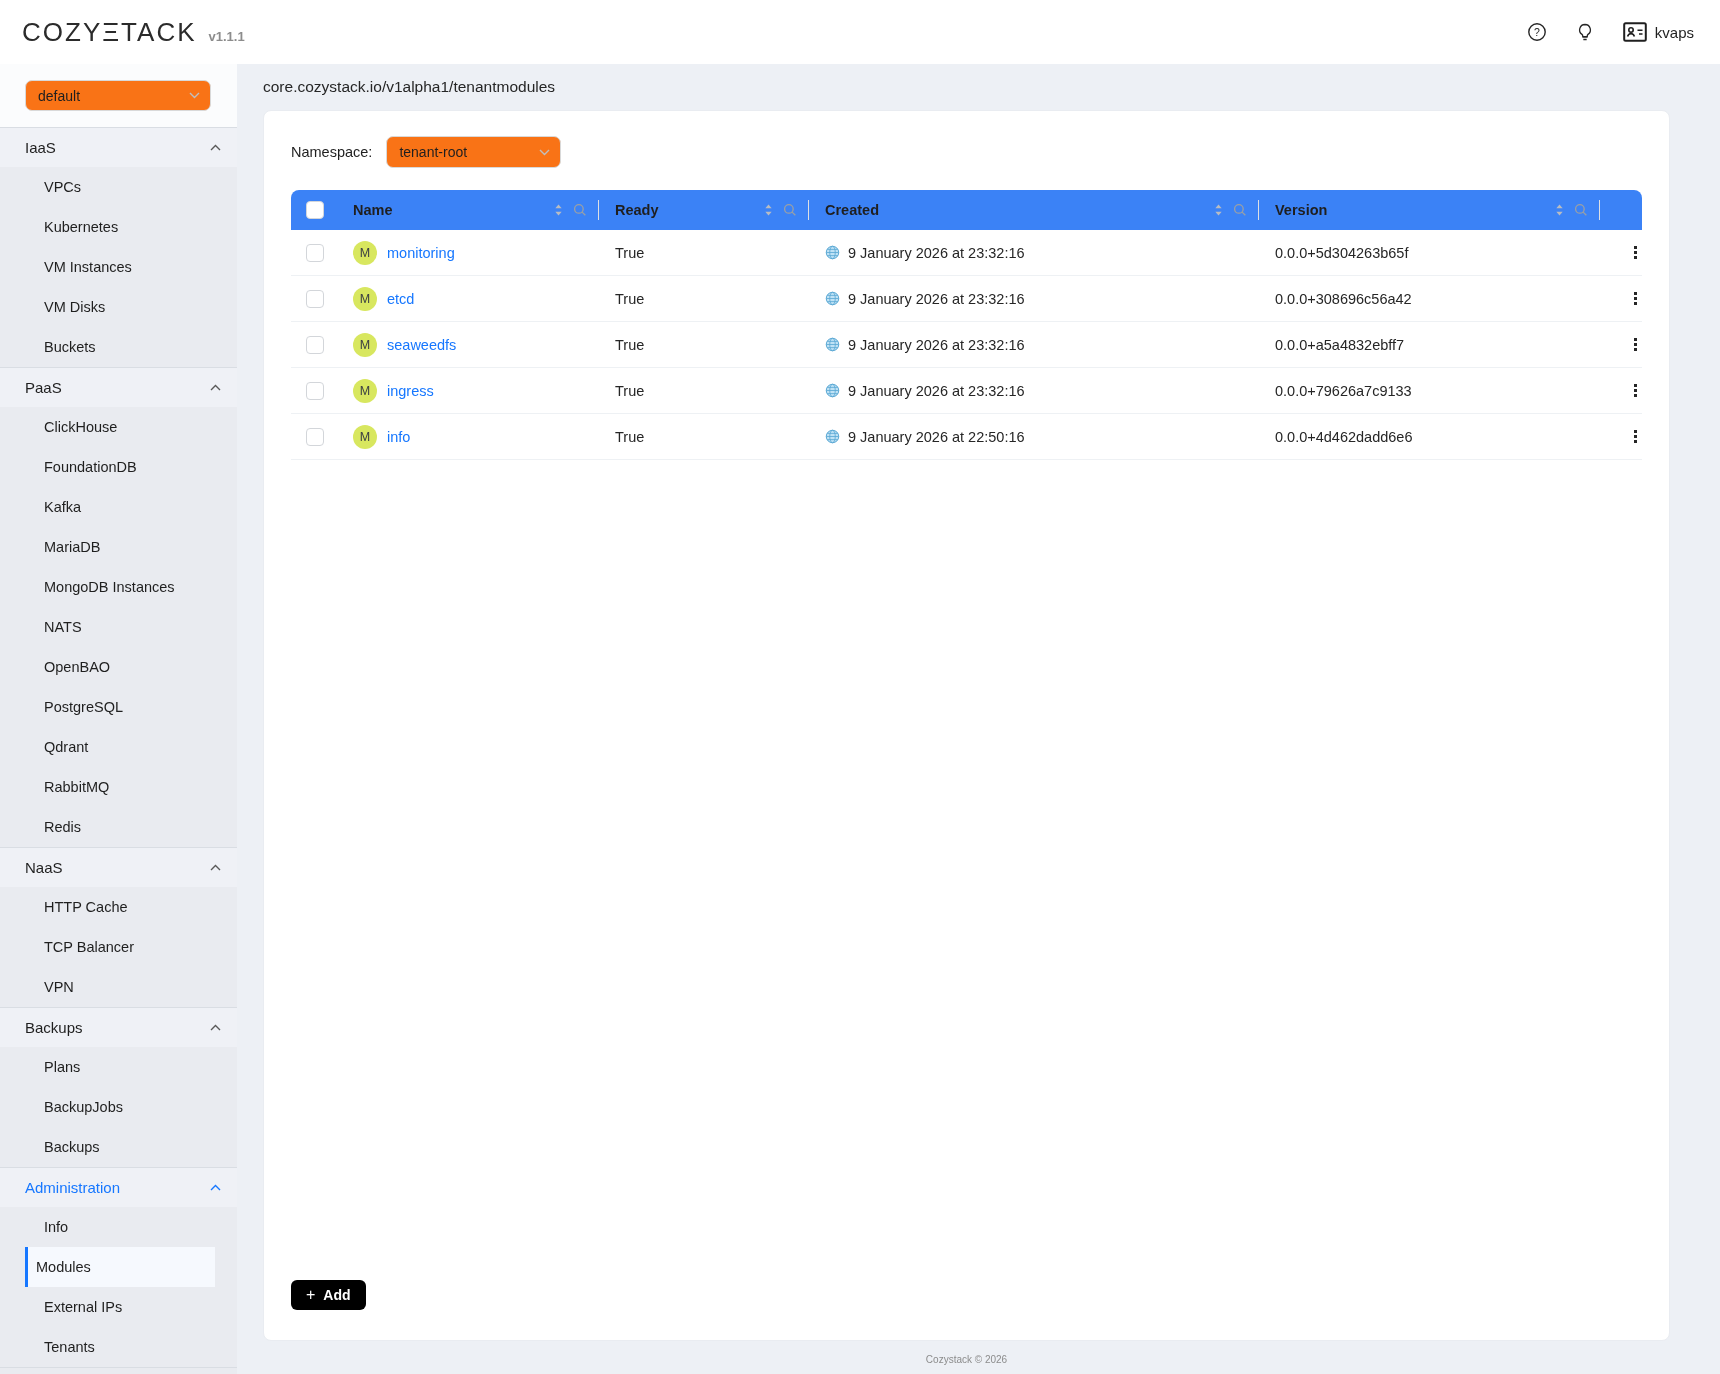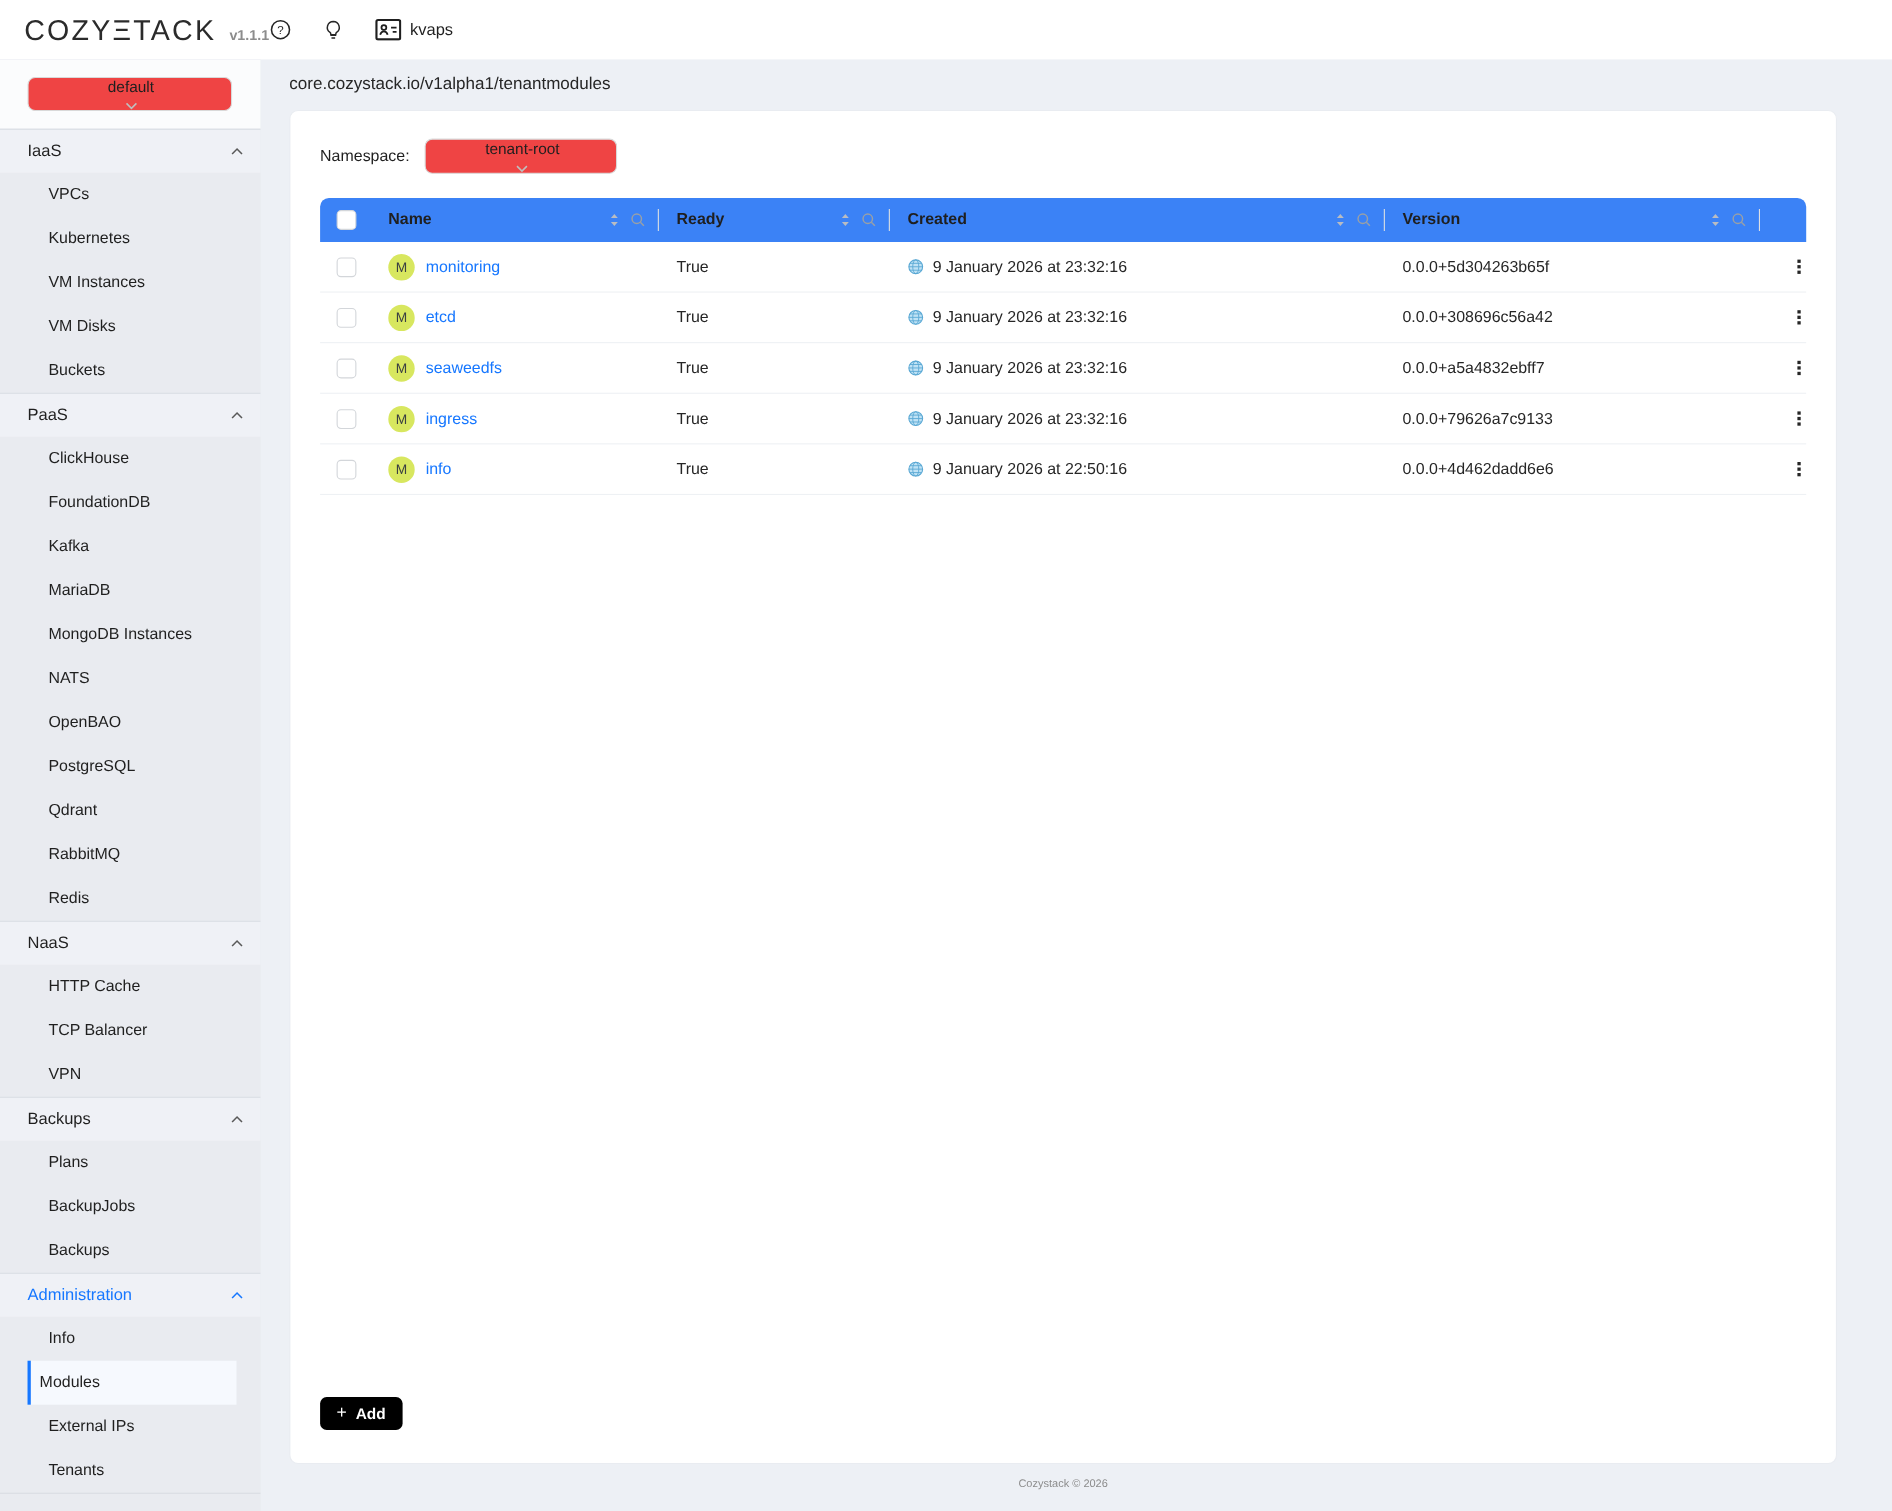--- a/index.html
+++ b/index.html
@@ -5,41 +5,41 @@
   * { margin:0; padding:0; box-sizing:border-box; }
   html,body { width:1720px; height:1374px; overflow:hidden; }
   body {
     font-family:"Liberation Sans", sans-serif;
     background:#edf0f5;
     color:#1f1f1f;
     font-size:14.5px;
   }
   
   .topbar {
-    height:54px; background:#ffffff;
-    display:flex; align-items:center; 
+    height:64px; background:#ffffff;
+    display:flex; align-items:center; justify-content:space-between;
     padding:0 26px 0 22px;
   }
   .brand { display:flex; align-items:baseline; gap:12px; }
   .logo { font-size:26px; font-weight:500; letter-spacing:2px; color:#2b2b2b; }
   .version { font-size:13px; font-weight:700; color:#8c8c8c; }
   .topbar-right { display:flex; align-items:center; gap:28px; }
   .icon-btn { display:flex; align-items:center; justify-content:center; cursor:pointer; }
   .user-chip { display:flex; align-items:center; gap:8px; font-size:15px; color:#1f1f1f; cursor:pointer; }
 
   
   .layout { display:flex; height:1322px; }
 
   
   .sidebar { width:237px; background:#e9ebf0; flex:none; display:flex; flex-direction:column; overflow:hidden; }
   .side-top { background:#fbfcfd; padding:16px 26px 16px 25px; }
   .select {
-    background:#ef4444; border:1px solid #d9d9d9; border-radius:7px;
+    background:#f97316; border:1px solid #d9d9d9; border-radius:7px;
     height:31px; display:flex; align-items:center; justify-content:space-between;
-    padding:0 10px 0 12px; font-size:14px; color:#1f1f1f; cursor:pointer;flex-direction:column;
+    padding:0 10px 0 12px; font-size:14px; color:#1f1f1f; cursor:pointer;
   }
   .side-section-header {
     height:40px; background:#eff1f6; border-top:1px solid #d9dde3;
     display:flex; align-items:center; justify-content:space-between;
     padding:0 16px 0 25px; font-size:15px; cursor:pointer;
   }
   .side-section-header.active { color:#1677ff; }
   .side-item {
     height:40px; display:flex; align-items:center;
     padding-left:44px; font-size:14.5px; cursor:pointer;

